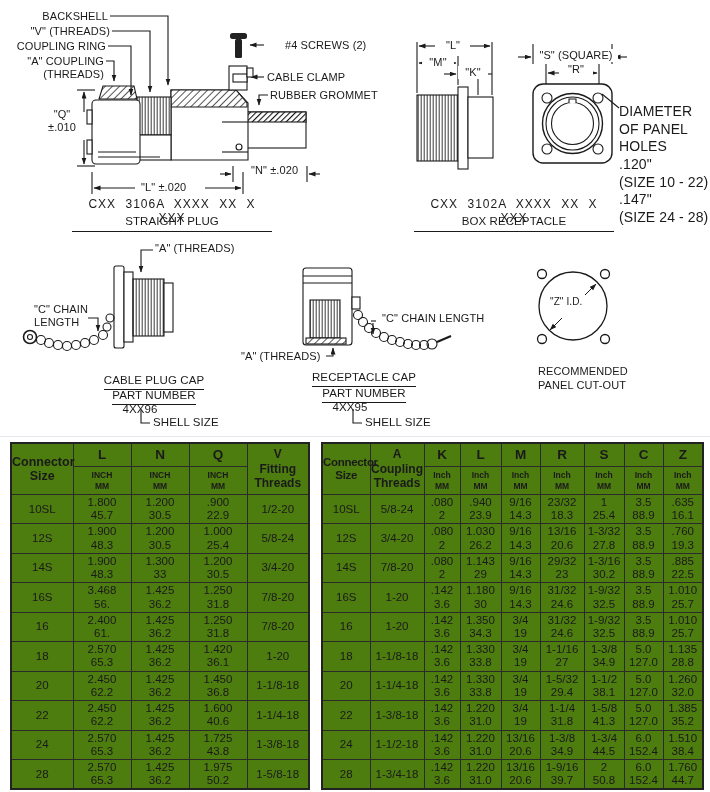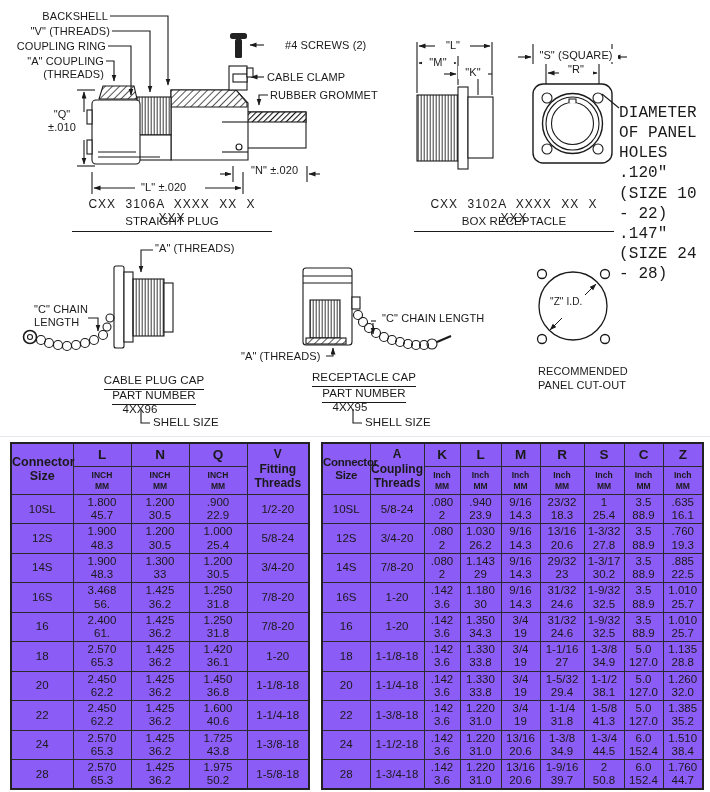--- a/index.html
+++ b/index.html
@@ -3,28 +3,28 @@
 <meta charset="utf-8">
 <style>
   html,body{margin:0;padding:0;background:#fff;}
   .page{position:relative;width:710px;height:792px;background:#ffffff;overflow:hidden;
         font-family:"Liberation Sans",sans-serif;color:#1a1a1a;}
   svg{position:absolute;left:0;top:0;}
   .lbl{position:absolute;font-size:11px;line-height:1.18;color:#1a1a1a;white-space:pre-line;letter-spacing:.1px;}
   .right{text-align:right;}
   .center{text-align:center;}
   .wbg{background:#fff;padding:0 3px;}
-  .small{font-size:16px;line-height:1.26;font-family:Liberation Mono, monospace;}
+  .small{font-size:14px;line-height:1.26;}
   .pn{font-size:12px;letter-spacing:1px;word-spacing:5px;}
   .pn span{display:inline-block;border-bottom:1.6px solid #1a1a1a;padding-bottom:6px;}
   .cap-title span,.cap-sub span{display:inline-block;border-bottom:1.3px solid #1a1a1a;padding-bottom:1px;margin-left:28px;}
   .caption{font-size:11.5px;}
   .sep{position:absolute;left:0;top:436px;width:710px;height:1px;background:#e4e8ec;}
   
-  table.dim-table{position:absolute;border-collapse:collapse;table-layout:fixed;background:#8b5cf6;
+  table.dim-table{position:absolute;border-collapse:collapse;table-layout:fixed;background:#4d7c0f;
         border:2px solid #222;}
   .dim-table th,.dim-table td{border:1px solid #2b2b2b;text-align:center;vertical-align:middle;
         white-space:pre-line;padding:1px 0;}
   .dim-table th{font-weight:bold;}
   .t-left{left:10px;top:442px;width:298px;}
   .t-right{left:321px;top:442px;width:381px;}
   .csize-th{font-size:12.5px;line-height:1.12;}
   .t-right .csize-th{font-size:11.5px;letter-spacing:-.3px;}
   .dimletter-th{font-size:13.5px;height:20px;line-height:1;}
   .unit-th{font-size:8.5px;line-height:1.25;height:25px;}
@@ -488,21 +488,21 @@
           <td>14S</td>
           <td>7/8-20</td>
           <td>.080
 2</td>
           <td>1.143
 29</td>
           <td>9/16
 14.3</td>
           <td>29/32
 23</td>
-          <td>1-3/17
+          <td>1-3/16
 30.2</td>
           <td>3.5
 88.9</td>
           <td>.885
 22.5</td>
         </tr>
         <tr>
           <td>16S</td>
           <td>1-20</td>
           <td>.142

